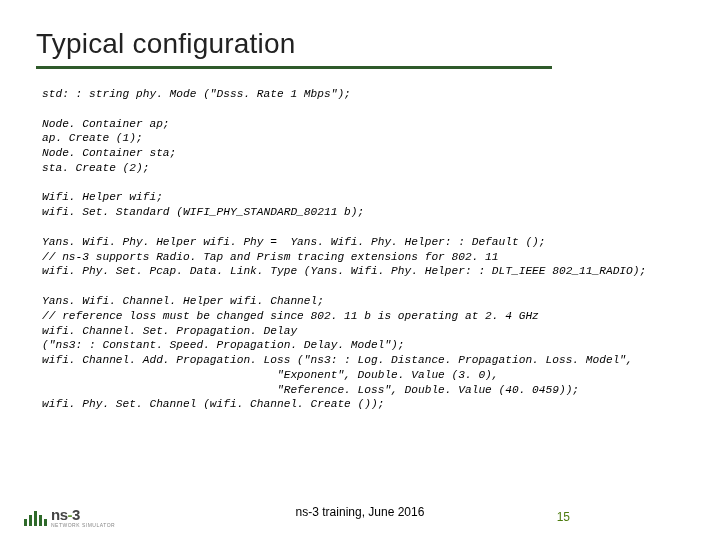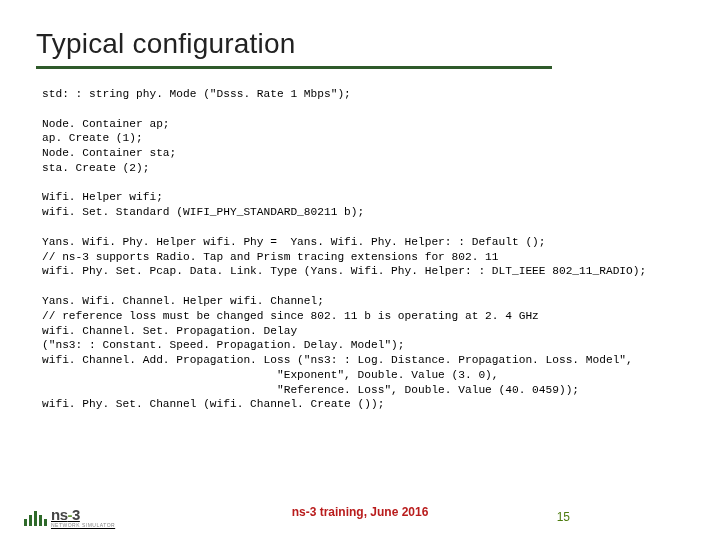--- a/index.html
+++ b/index.html
@@ -23,35 +23,36 @@
     margin-bottom: 18px;
     width: 100%;
   }
   .code {
     font-family: "Courier New", Courier, monospace;
     font-size: 11.2px;
     line-height: 1.32;
     white-space: pre;
     color: #000;
     padding-left: 6px;
+    font-style: italic;
   }
   .footer {
     position: absolute;
     left: 0;
     bottom: 14px;
     width: 720px;
     height: 28px;
     display: flex;
     align-items: center;
     justify-content: center;
   }
   .footer-text {
     font-size: 12px;
-    font-weight: 700;
-    color: #b91c1c;
+    font-weight: 400;
+    color: #000000;
   }
   .logo {
     position: absolute;
     left: 24px;
     bottom: 12px;
     display: flex;
     align-items: center;
     gap: 4px;
   }
   .logo-bars {
@@ -63,21 +64,21 @@
   .logo-bars span {
     width: 3px;
     background: #2f6a2a;
     display: block;
   }
   .logo-bars span:nth-child(1){height:7px}
   .logo-bars span:nth-child(2){height:11px}
   .logo-bars span:nth-child(3){height:15px}
   .logo-bars span:nth-child(4){height:11px}
   .logo-bars span:nth-child(5){height:7px}
-  .logo-text { display: flex; flex-direction: column; line-height: 1; text-decoration: underline; }
+  .logo-text { display: flex; flex-direction: column; line-height: 1; }
   .logo-main { font-size: 15px; font-weight: 700; color: #444; letter-spacing: -0.5px; }
   .logo-main .dash { color: #6a9a3a; }
   .logo-sub { font-size: 5px; color: #888; letter-spacing: 0.5px; margin-top: 1px; }
   .pagenum {
     position: absolute;
     right: 18px;
     bottom: 16px;
     font-size: 12px;
     color: #4d7c0f;
   }

